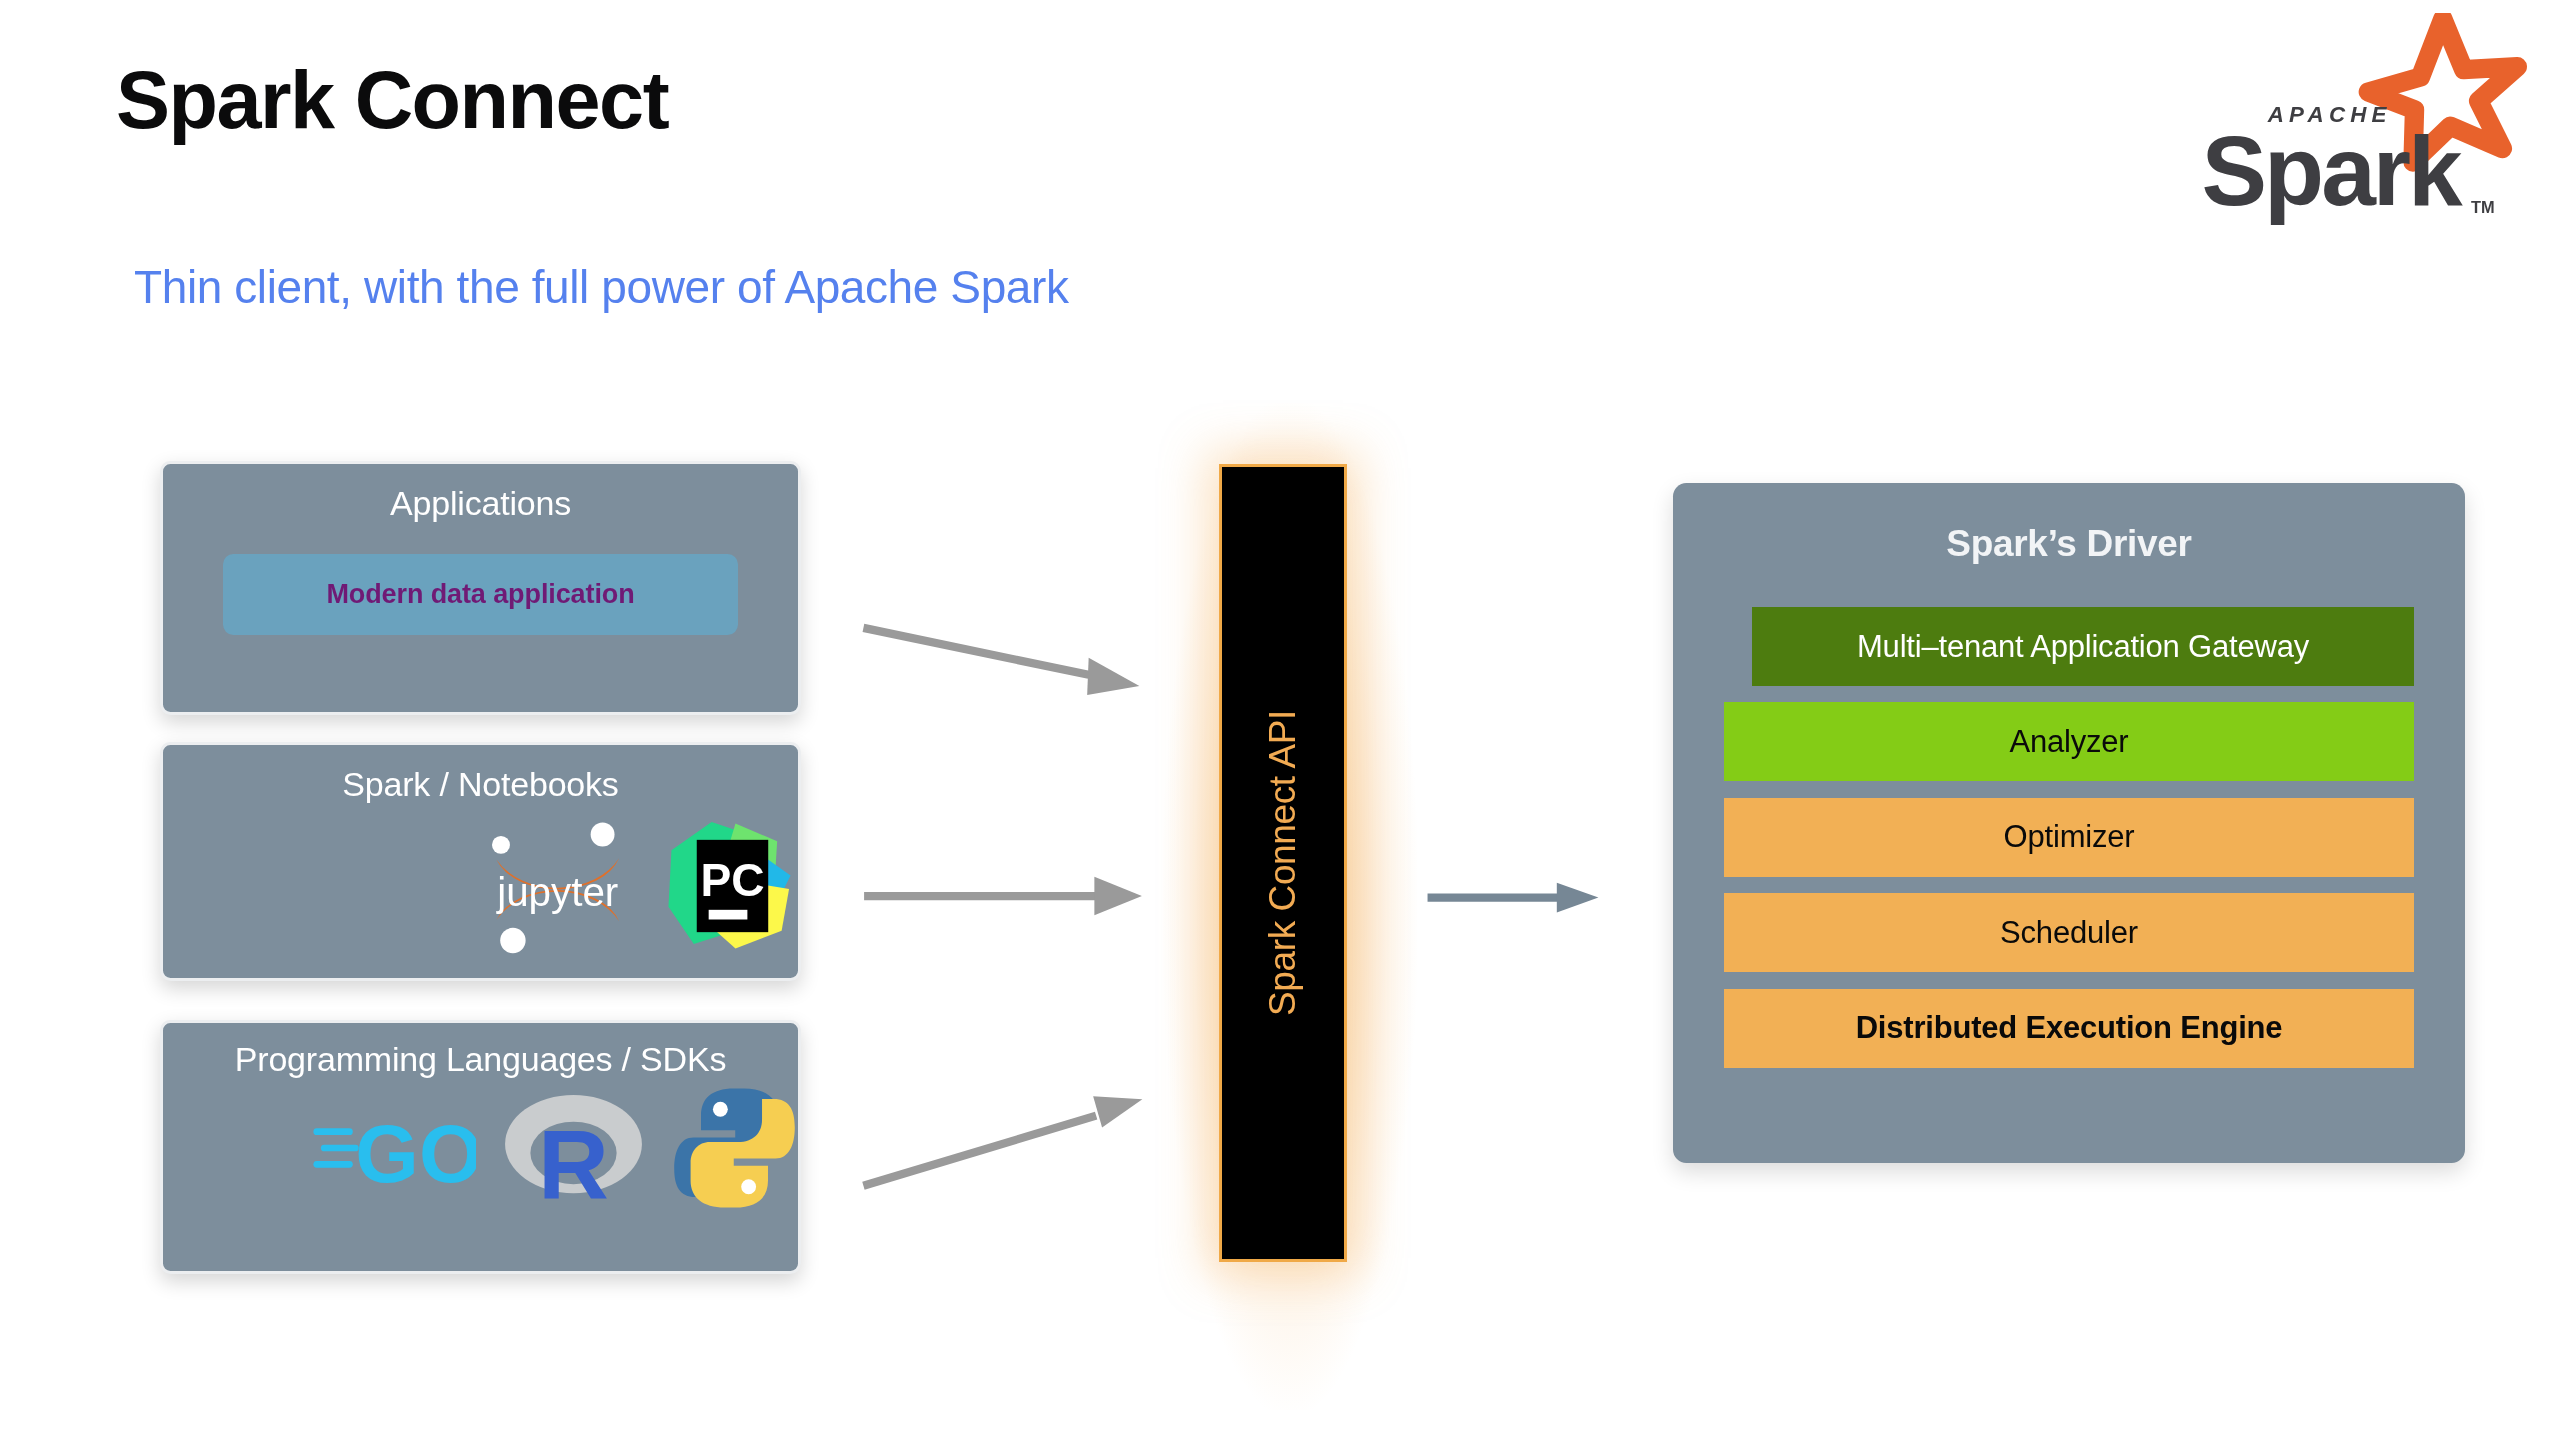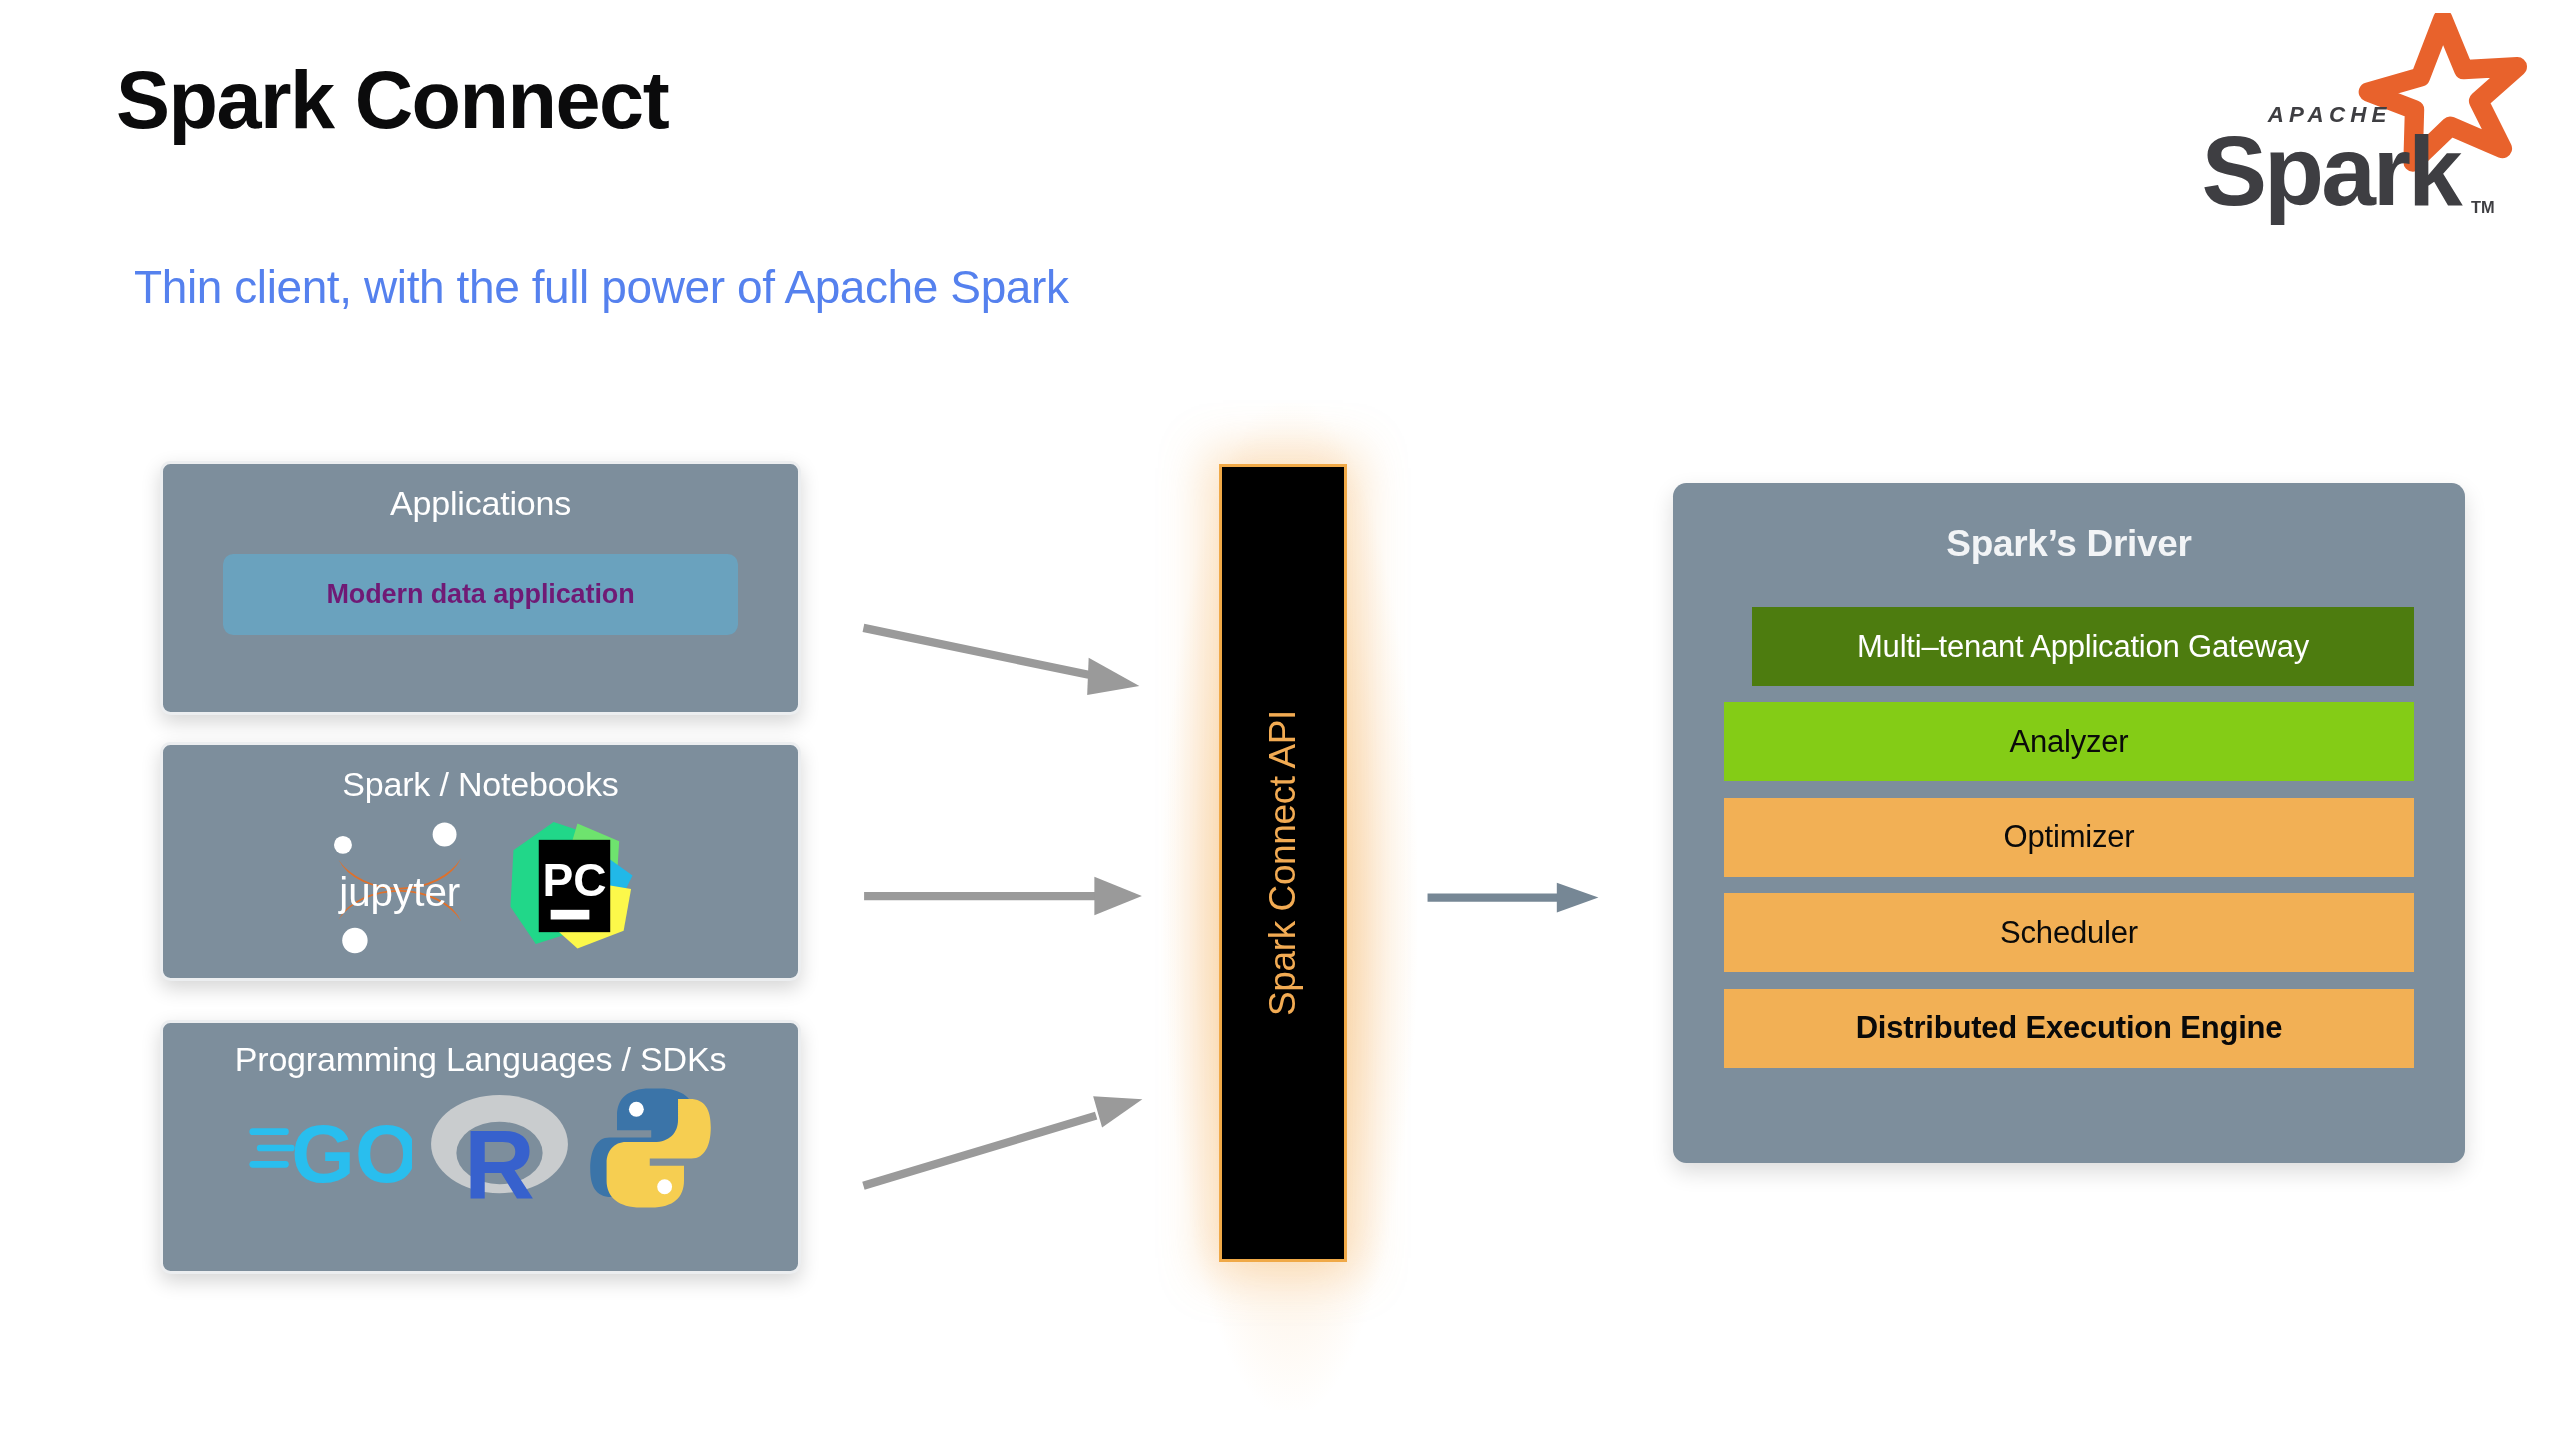--- a/index.html
+++ b/index.html
@@ -85,25 +85,25 @@
     justify-content: center;
     color: #701a75;
     font-size: 27px;
     font-weight: 700;
     letter-spacing: -0.1px;
   }
 
   .logo-row {
     display: flex;
     align-items: center;
-    justify-content: center;
+    justify-content: flex-end;
     gap: 27px;
     margin-top: 10.4px;
   }
-  #card-languages .logo-row { gap: 13px; margin-top: 4.5px; }
+  #card-languages .logo-row { gap: 23px; margin-top: 4.5px; }
 
   
   #api-glow {
     position: absolute;
     left: 1163px;
     top: 403px;
     width: 254px;
     height: 1007px;
     background: radial-gradient(ellipse at center,
                 rgba(244,170,80,0.55) 0%,

